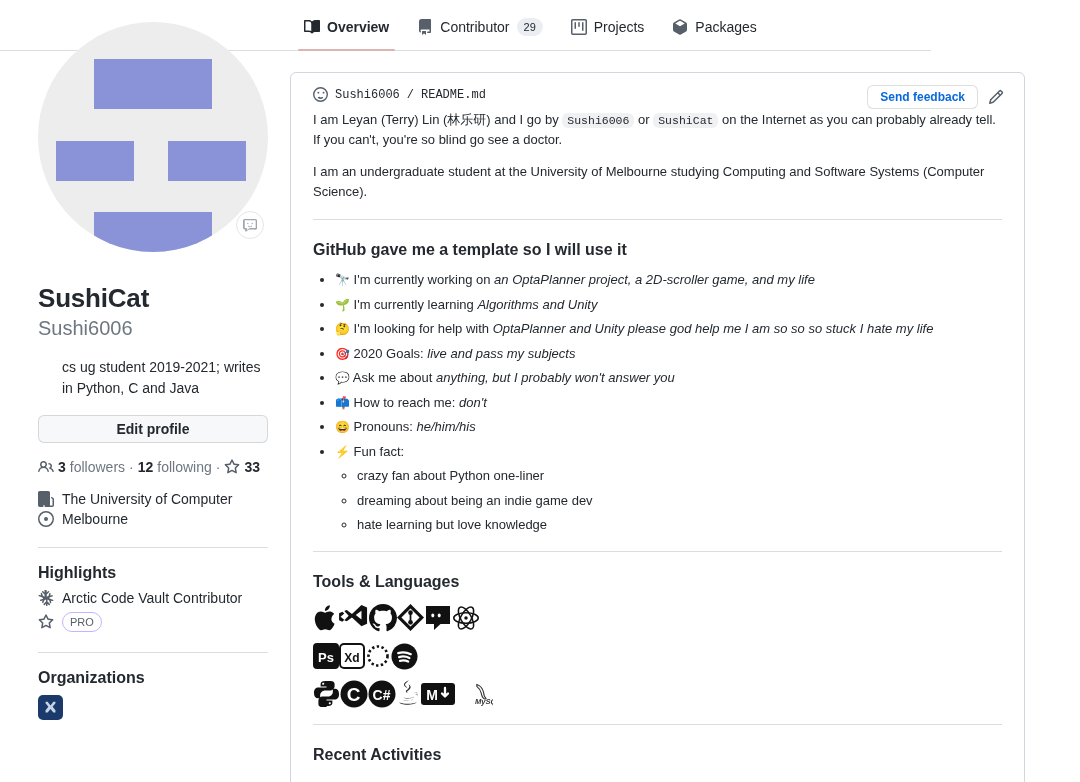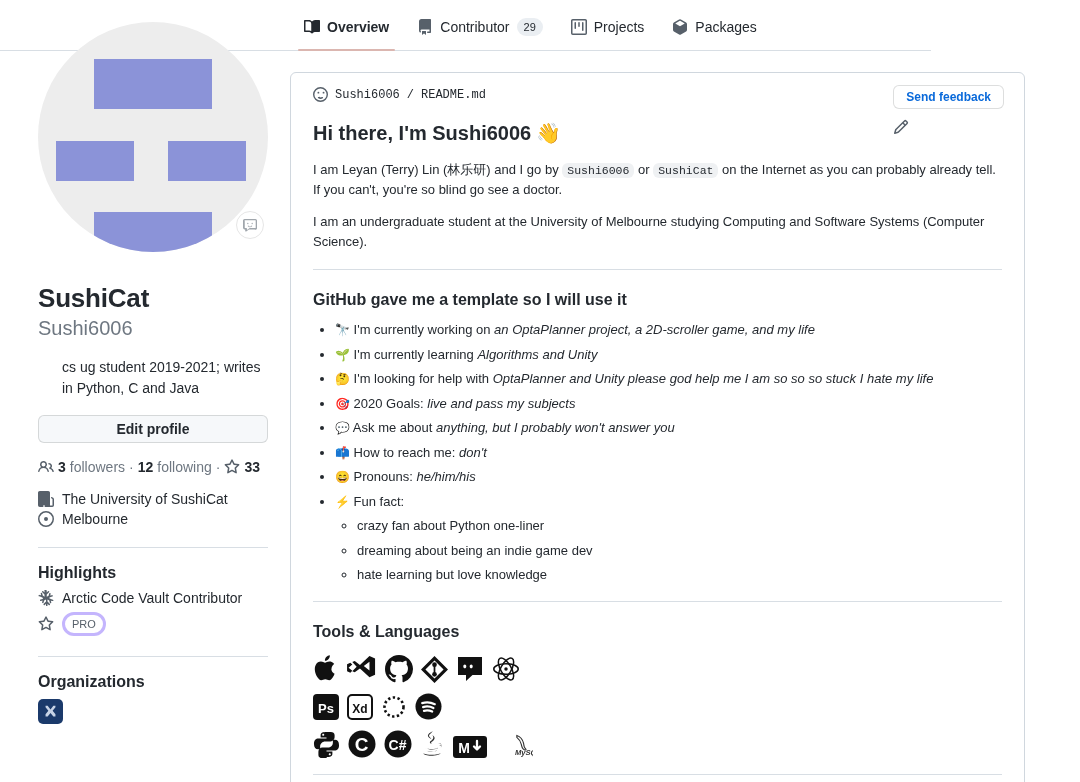--- a/index.html
+++ b/index.html
@@ -72,41 +72,41 @@
   .stats { margin-top: 16px; font-size: 14px; color: #6e7781; display: flex; align-items: center; gap: 4px; flex-wrap: wrap; }
   .stats b { color: #24292f; }
   .stats .sep { color: #6e7781; }
   .stat-link { display: inline-flex; align-items: center; gap: 4px; cursor: pointer; color: #6e7781; }
   .meta-list { margin-top: 16px; }
   .meta-row { display: flex; align-items: center; gap: 8px; font-size: 14px; color: #24292f; margin-bottom: 4px; }
   .hr { border-top: 1px solid #d8dee4; margin: 20px 0 16px 0; }
   .sb-title { font-size: 16px; font-weight: bold; margin-bottom: 8px; }
   .hl-row { display: flex; align-items: center; gap: 8px; font-size: 14px; margin-bottom: 6px; color: #24292f; cursor: pointer; }
   .pro-badge {
-    border: 3px solid #c4b5fd; border-radius: 20px;
+    border: 1px solid #c4b5fd; border-radius: 20px;
     font-size: 11px; padding: 0 7px; line-height: 18px;
     color: #57606a; font-weight: 500;
   }
   .org-avatar {
     width: 25px; height: 25px; border-radius: 5px;
     background: #1b3a6b; display: flex; align-items: center; justify-content: center;
     cursor: pointer; overflow: hidden;
   }
 
   
   .readme {
     position: absolute; left: 290px; top: 72px; width: 735px;
     border: 1px solid #d0d7de; border-radius: 6px; background: #fff;
   }
   .readme-head {
     display: flex; align-items: center; padding: 14px 22px 0 22px; position: relative;
   }
   .crumb { display: flex; align-items: center; gap: 7px; font-size: 12px; color: #24292f; }
   .crumb .mono { font-family: "Liberation Mono", monospace; font-size: 12px; }
-  .head-right { position: absolute; right: 20px; top: 12px; display: flex; align-items: flex-start; gap: 10px; flex-direction: column; }
+  .head-right { position: absolute; right: 20px; top: 12px; display: flex; align-items: center; gap: 10px; }
   .feedback-btn {
     background: #fff; border: 1px solid rgba(27,31,36,.15); border-radius: 6px;
     color: #0969da; font-size: 12px; font-weight: bold; padding: 4px 12px;
     font-family: inherit; cursor: pointer;
   }
   .pencil-btn { background: none; border: none; padding: 0; cursor: pointer; line-height: 0; }
 
   .readme-body { padding: 8px 22px 24px 22px; }
   h1.md { font-size: 20px; font-weight: bold; margin: 10px 0 14px 0; line-height: 1.3; }
   h2.md {
@@ -118,21 +118,21 @@
   code.md {
     font-family: "Liberation Mono", monospace; font-size: 11.5px;
     background: #eff1f3; border-radius: 6px; padding: 1px 5px;
   }
   ul.md { margin: 0; padding-left: 22px; }
   ul.md > li { font-size: 13px; line-height: 1.5; margin-bottom: 5px; }
   ul.md ul { list-style: circle; margin: 5px 0 0 0; padding-left: 22px; }
   ul.md ul li { margin-bottom: 5px; }
   em { font-style: italic; }
   .emo { font-size: 12px; }
-  .badges { display: flex; align-items: flex-end; gap: 8px; margin-bottom: 10px; }
+  .badges { display: flex; align-items: center; gap: 0; margin-bottom: 10px; }
   .icon-box { display: inline-flex; align-items: center; justify-content: center; }
 </style>
 </head>
 <body>
 
 <div class="page">
 
   <div class="tabbar">
 
     <div class="tab active">
@@ -222,21 +222,21 @@
       </span>
     </div>
 
     <div class="meta-list">
       <div class="meta-row">
         <span class="icon-box">
           <svg width="16" height="16" viewBox="0 0 16 16" fill="#57606a">
               <path d="M1.75 16A1.75 1.75 0 010 14.25V1.75C0 .784.784 0 1.75 0h8.5C11.216 0 12 .784 12 1.75v12.5c0 .085-.006.168-.018.25h2.268a.25.25 0 00.25-.25V8.285a.25.25 0 00-.111-.208l-1.055-.703a.75.75 0 11.832-1.248l1.055.703c.487.325.779.871.779 1.456v5.965A1.75 1.75 0 0114.25 16h-3.5a.75.75 0 01-.197-.026c-.099.017-.2.026-.303.026h-3a.75.75 0 01-.75-.75V14h-1v1.25a.75.75 0 01-.75.75h-3zM1.5 1.75a.25.25 0 01.25-.25h8.5a.25.25 0 01.25.25v12.5a.25.25 0 01-.25.25h-2.25V14a1 1 0 00-1-1h-2a1 1 0 00-1 1v.75H1.75a.25.25 0 01-.25-.25V1.75zM3.75 6a.75.75 0 000 1.5h.5a.75.75 0 000-1.5h-.5zM3 3.75A.75.75 0 013.75 3h.5a.75.75 0 010 1.5h-.5A.75.75 0 013 3.75zM3.75 9a.75.75 0 000 1.5h.5a.75.75 0 000-1.5h-.5zM7 3.75A.75.75 0 017.75 3h.5a.75.75 0 010 1.5h-.5A.75.75 0 017 3.75zM7.75 6a.75.75 0 000 1.5h.5a.75.75 0 000-1.5h-.5zM7 9.75A.75.75 0 017.75 9h.5a.75.75 0 010 1.5h-.5A.75.75 0 017 9.75z"></path>
             </svg>
         </span>
-        <span>The University of SushiCat</span>
+        <span>The University of Computer</span>
       </div>
       <div class="meta-row">
         <span class="icon-box">
           <svg width="16" height="16" viewBox="0 0 16 16" fill="#57606a">
               <path d="M8 0a8 8 0 100 16A8 8 0 008 0zM1.5 8a6.5 6.5 0 1113 0 6.5 6.5 0 01-13 0zM8 6a2 2 0 100 4 2 2 0 000-4z"></path>
             </svg>
         </span>
         <span>Melbourne</span>
       </div>
     </div>
@@ -289,21 +289,20 @@
           <span class="icon-box">
             <svg width="16" height="16" viewBox="0 0 16 16" fill="#57606a">
                 <path d="M11.013 1.427a1.75 1.75 0 012.474 0l1.086 1.086a1.75 1.75 0 010 2.474l-8.61 8.61c-.21.21-.47.364-.756.445l-3.251.93a.75.75 0 01-.927-.928l.929-3.25c.081-.286.235-.547.445-.758l8.61-8.61zm1.414 1.06a.25.25 0 00-.354 0L10.811 3.75l1.439 1.44 1.253-1.254a.25.25 0 000-.354l-1.086-1.085zM11.189 6.25L9.75 4.81l-6.286 6.287a.25.25 0 00-.064.108l-.558 1.953 1.953-.558a.249.249 0 00.108-.064l6.286-6.286z"></path>
               </svg>
           </span>
         </button>
       </div>
     </div>
 
     <div class="readme-body">
-      <h1 class="md">Hi there, I'm Sushi6006 👋</h1>
 
       <p class="md">
         <span>I am Leyan (Terry) Lin (林乐研) and I go by</span>
         <code class="md">Sushi6006</code>
         <span>or</span>
         <code class="md">SushiCat</code>
         <span>on the Internet as you can probably already tell. If you can't, you're so blind go see a doctor.</span>
       </p>
 
       <p class="md">I am an undergraduate student at the University of Melbourne studying Computing and Software Systems (Computer Science).</p>

